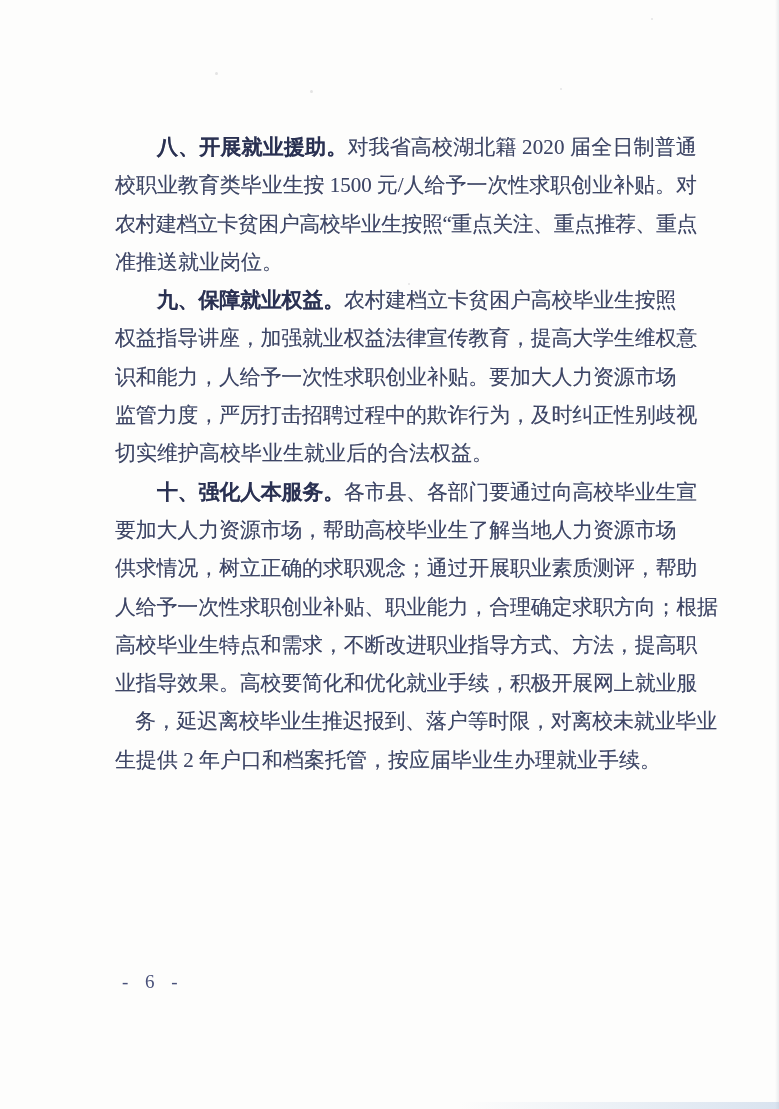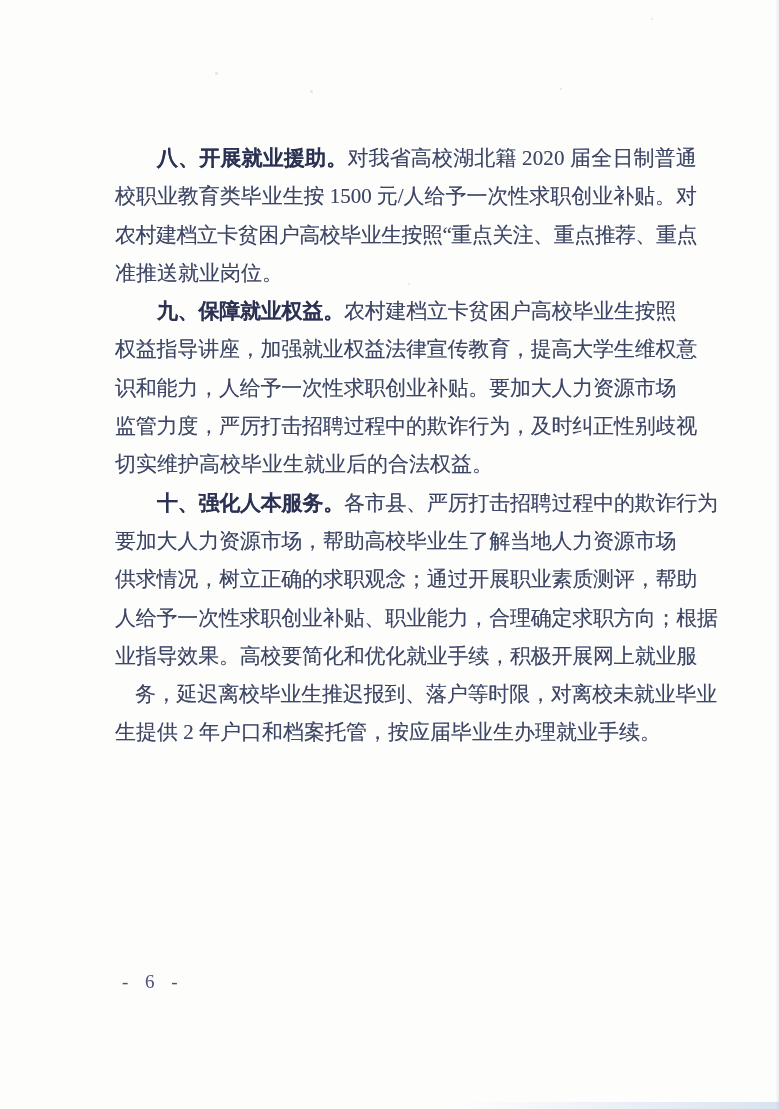--- a/index.html
+++ b/index.html
@@ -25,21 +25,21 @@
     width: 320px; height: 7px;
     background: linear-gradient(to right, rgba(0,0,0,0), rgba(173,196,224,0.45));
   }
   .speck {
     position: absolute; border-radius: 50%;
     background: #d9d9d9; width: 3px; height: 3px; opacity: .7;
   }
   
   .doc-body {
     position: absolute;
-    left: 115px; top: 139px;
+    left: 115px; top: 128px;
     width: 582px;
   }
   .line {
     height: 38.3px;
     line-height: 38.3px;
     font-size: 21px;
     color: #3e4666;
     white-space: nowrap;
     text-shadow: 0 0 0.4px rgba(62,70,102,0.45);
   }
@@ -76,23 +76,24 @@
   <div class="doc-body">
       <div class="line first" style="letter-spacing: 0.155172px;"><span class="seg bold">八、开展就业援助。</span><span class="seg">对我省高校湖北籍 2020 届全日制普通</span></div>
       <div class="line" style="letter-spacing: -0.0419922px;"><span class="seg">校职业教育类毕业生按 1500 元/人给予一次性求职创业补贴。对</span></div>
       <div class="line" style="letter-spacing: -0.528556px;"><span class="seg">农村建档立卡贫困户高校毕业生按照“重点关注、重点推荐、重点</span></div>
       <div class="line last"><span class="seg">准推送就业岗位。</span></div>
       <div class="line first" style="letter-spacing: -0.230769px;"><span class="seg bold">九、保障就业权益。</span><span class="seg">农村建档立卡贫困户高校毕业生按照</span></div>
       <div class="line" style="letter-spacing: -0.214286px;"><span class="seg">权益指导讲座，加强就业权益法律宣传教育，提高大学生维权意</span></div>
       <div class="line" style="letter-spacing: -0.214286px;"><span class="seg">识和能力，人给予一次性求职创业补贴。要加大人力资源市场</span></div>
       <div class="line" style="letter-spacing: -0.214286px;"><span class="seg">监管力度，严厉打击招聘过程中的欺诈行为，及时纠正性别歧视</span></div>
       <div class="line last"><span class="seg">切实维护高校毕业生就业后的合法权益。</span></div>
-      <div class="line first" style="letter-spacing: -0.230769px;"><span class="seg bold">十、强化人本服务。</span><span class="seg">各市县、严厉打击招聘过程中的欺诈行为</span></div>
+      <div class="line first" style="letter-spacing: -0.230769px;"><span class="seg bold">十、强化人本服务。</span><span class="seg">各市县、各部门要通过向高校毕业生宣</span></div>
       <div class="line" style="letter-spacing: -0.214286px;"><span class="seg">要加大人力资源市场，帮助高校毕业生了解当地人力资源市场</span></div>
       <div class="line" style="letter-spacing: -0.214286px;"><span class="seg">供求情况，树立正确的求职观念；通过开展职业素质测评，帮助</span></div>
       <div class="line" style="letter-spacing: -0.214286px;"><span class="seg">人给予一次性求职创业补贴、职业能力，合理确定求职方向；根据</span></div>
+      <div class="line" style="letter-spacing: -0.214286px;"><span class="seg">高校毕业生特点和需求，不断改进职业指导方式、方法，提高职</span></div>
       <div class="line" style="letter-spacing: -0.214286px;"><span class="seg">业指导效果。高校要简化和优化就业手续，积极开展网上就业服</span></div>
       <div class="line" style="letter-spacing: -0.214286px; margin-left: 20px;"><span class="seg">务，延迟离校毕业生推迟报到、落户等时限，对离校未就业毕业</span></div>
       <div class="line last"><span class="seg">生提供 2 年户口和档案托管，按应届毕业生办理就业手续。</span></div>
     </div>
 
   <div class="page-number">- 6 -</div>
 </div>
 
 </body></html>

